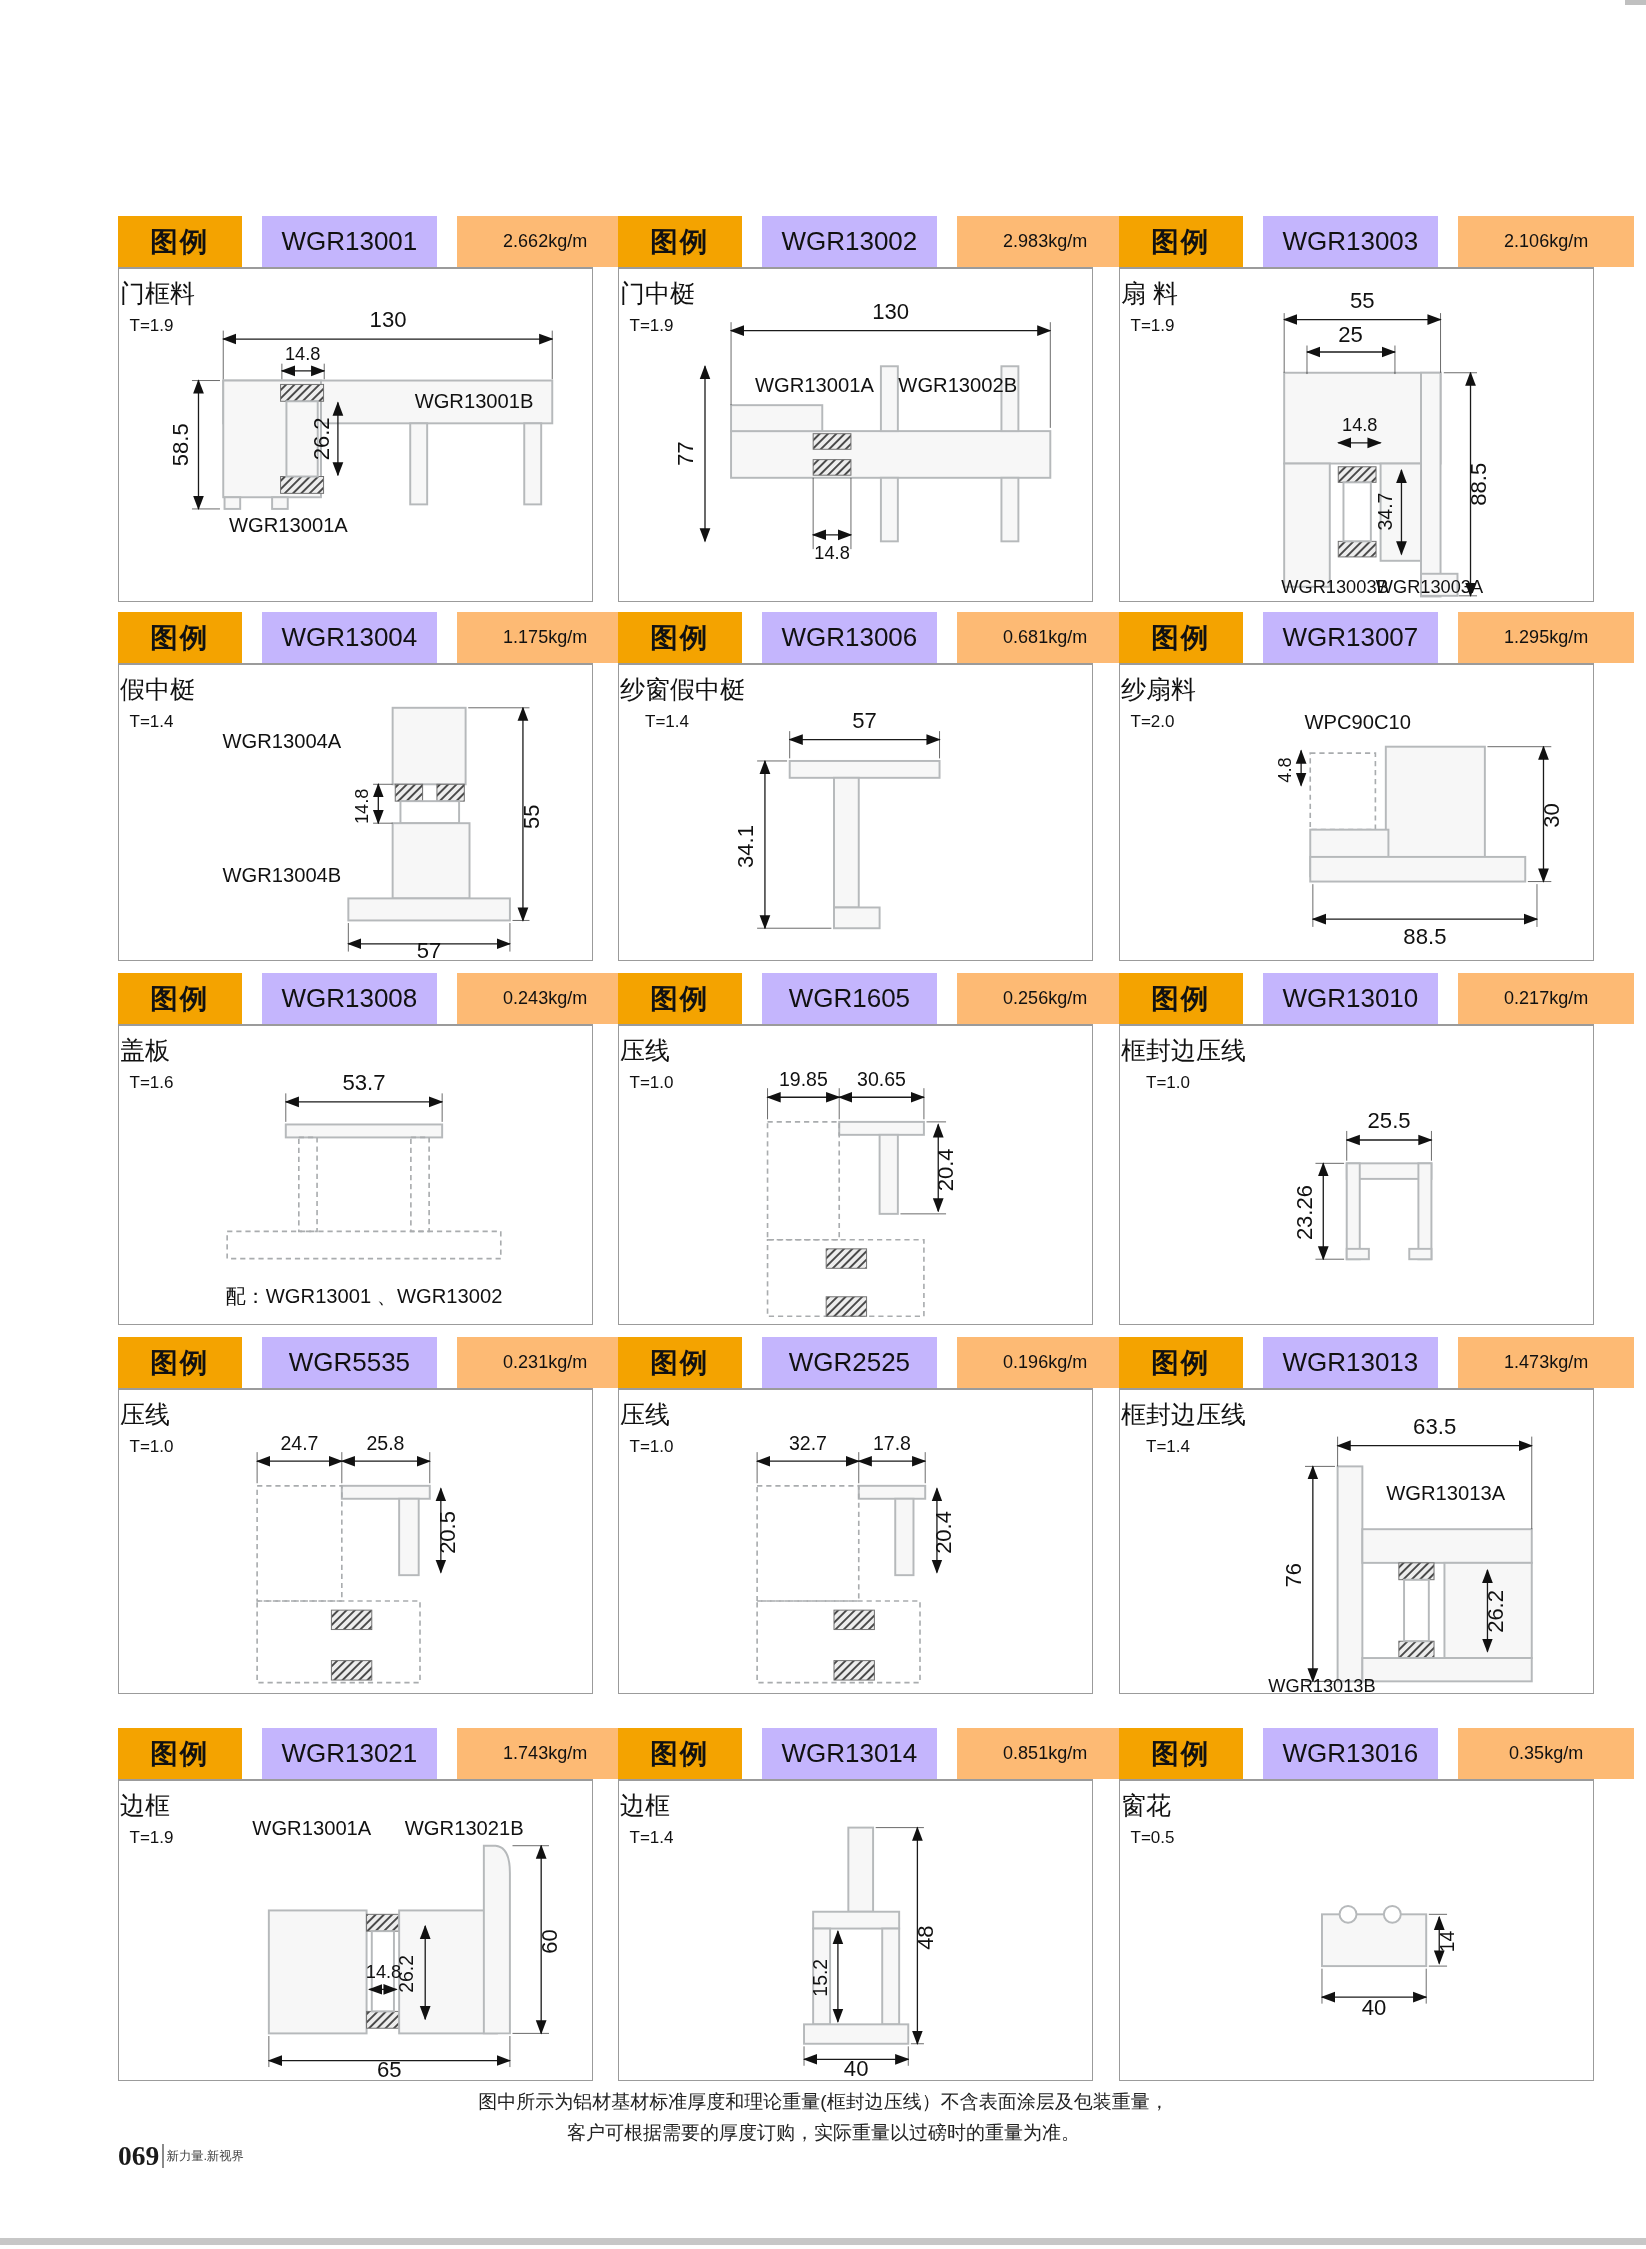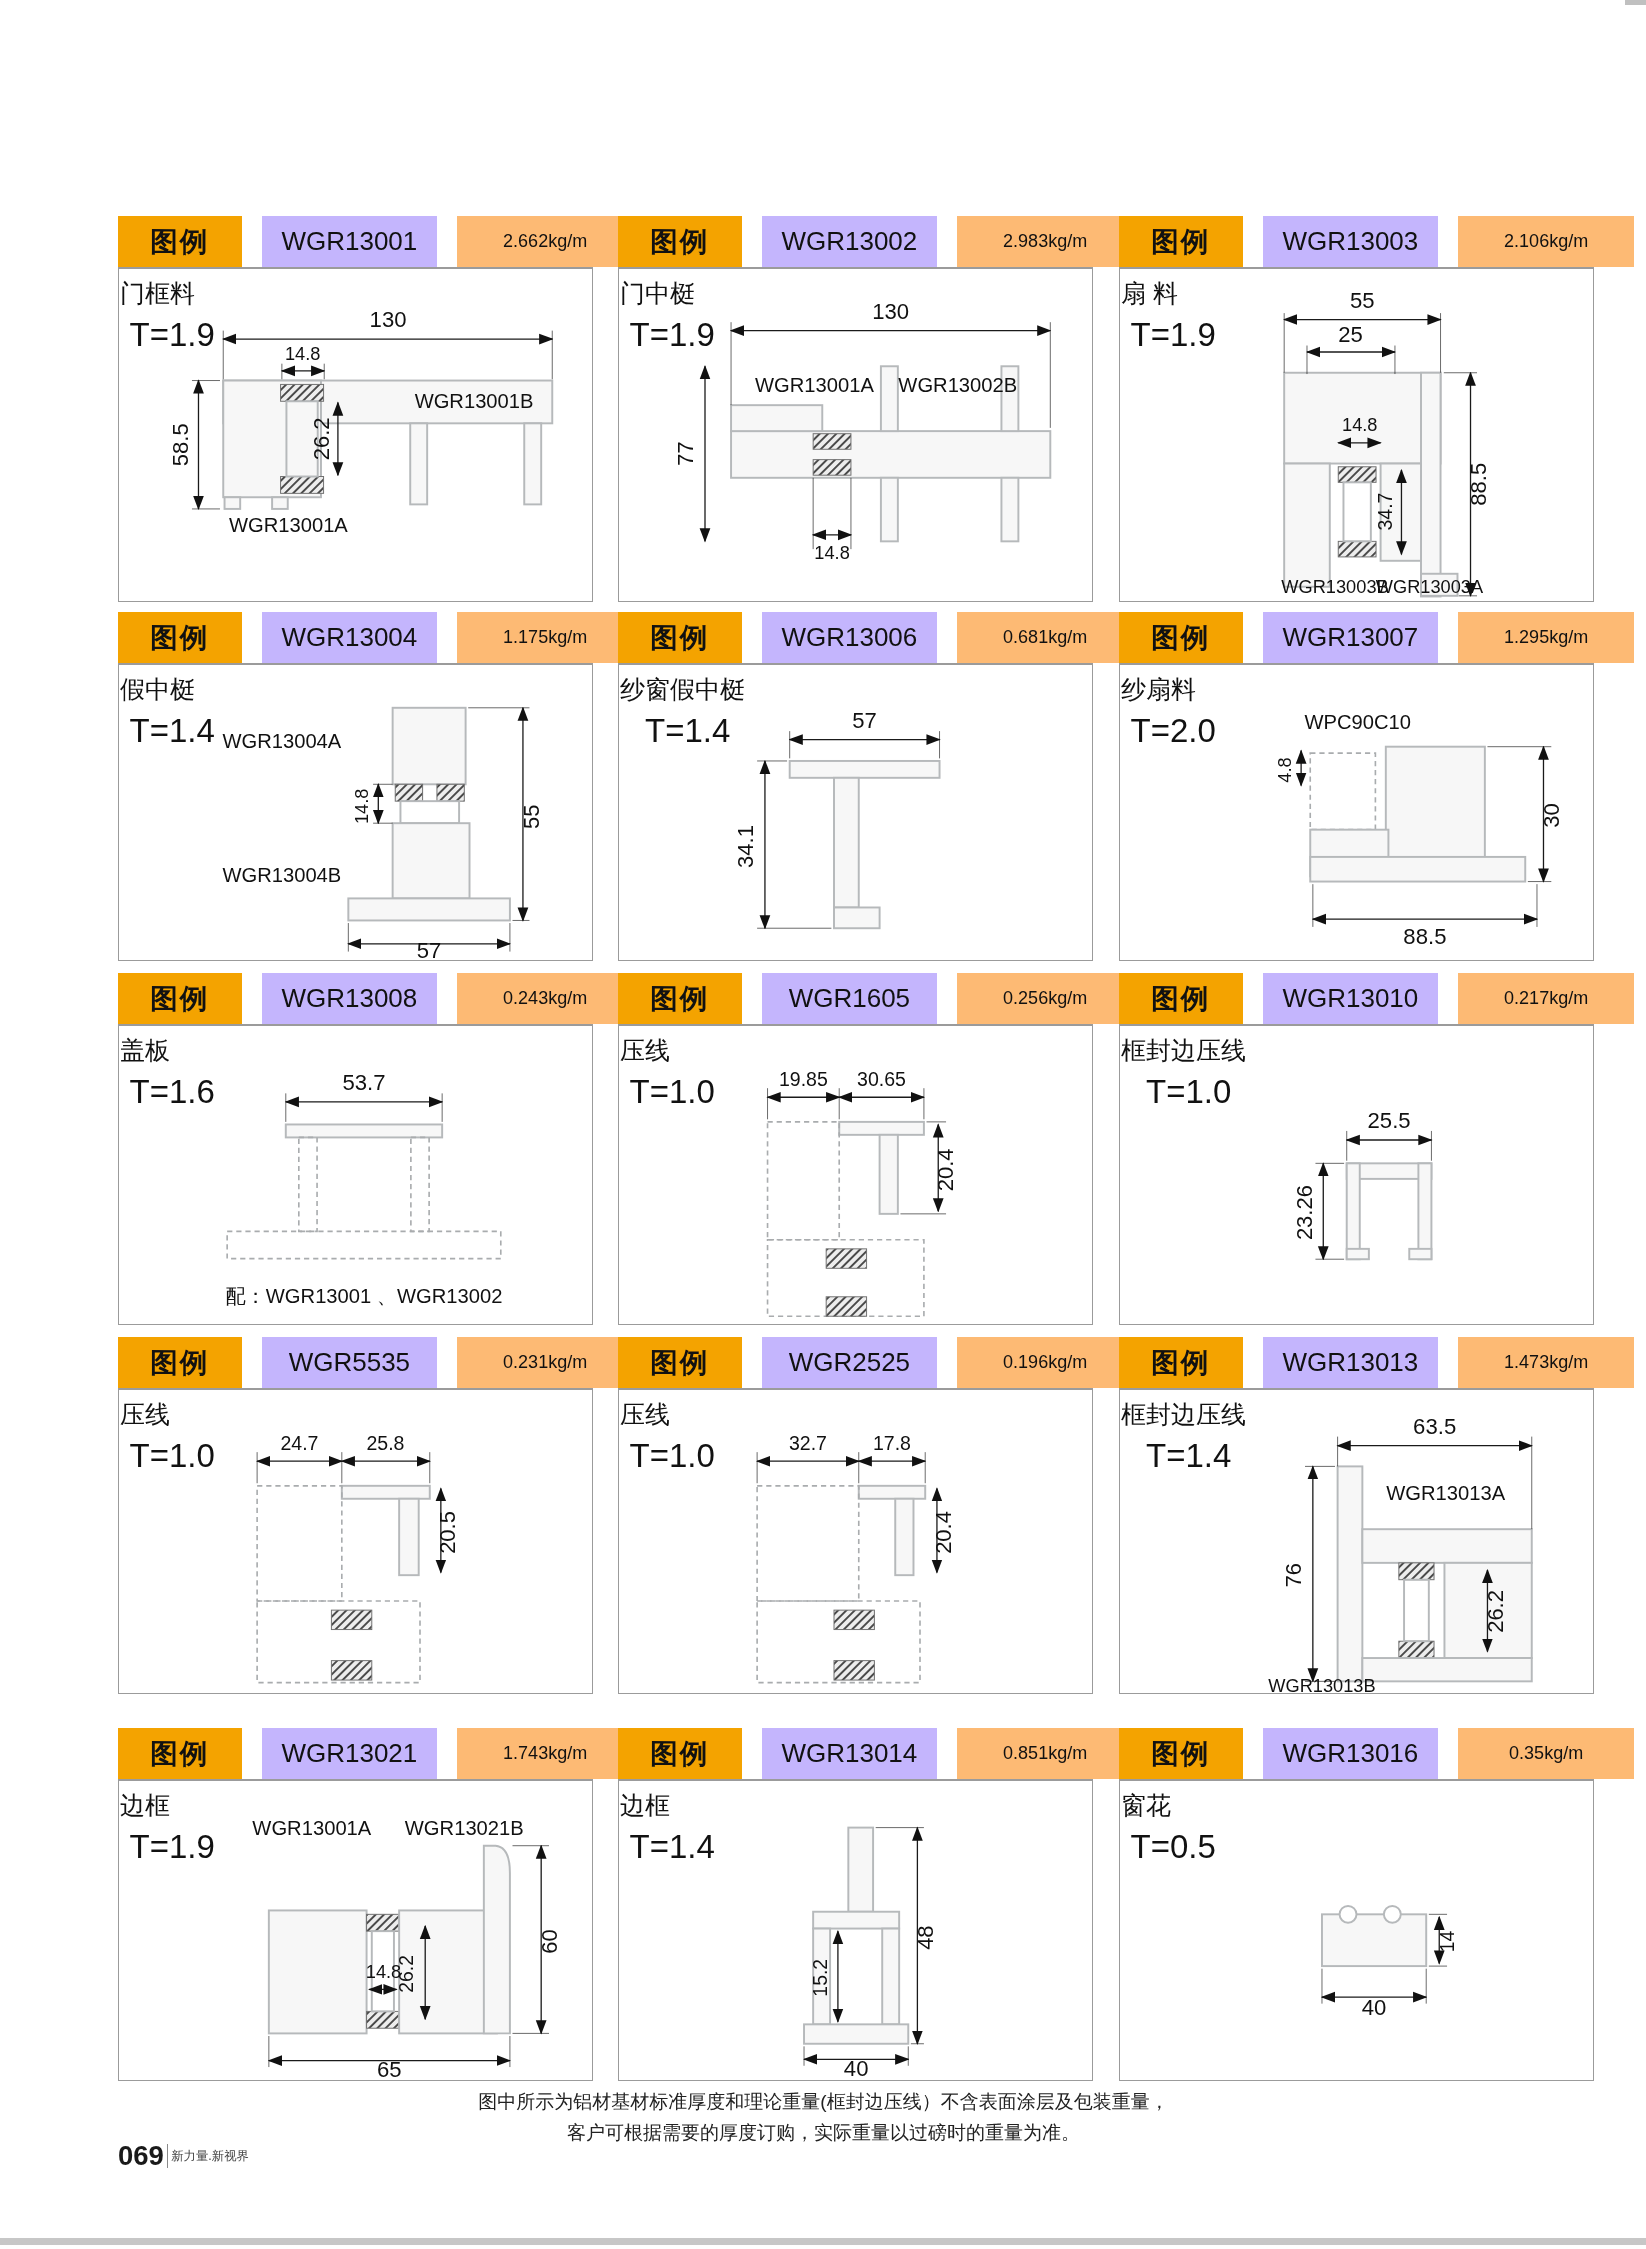--- a/index.html
+++ b/index.html
@@ -6,37 +6,37 @@
   body{width:1647px;height:2250px;position:relative;background:#ffffff;
        font-family:"Liberation Sans","DejaVu Sans",sans-serif;color:#111;}
   .cell{position:absolute;background:#fff;}
   .hdr{display:flex;height:51px;gap:20px;}
   .hdr>div{display:flex;align-items:center;justify-content:center;}
   .hdr .legend{flex:0 0 26%;background:#F4A300;font-size:27.5px;font-weight:bold;color:#111;letter-spacing:2px;}
   .hdr .code{flex:0 0 37%;background:#c4b5fd;font-size:26px;}
   .hdr .weight{flex:0 0 37%;background:#fdba74;font-size:18px;}
   .bodybox{position:absolute;left:0;right:0;top:51px;bottom:0;border:1.3px solid #9b9b9b;border-top-width:2px;background:#fff;}
   .pname{position:absolute;left:1px;top:7.9px;font-size:25px;}
-  .pthick{position:absolute;left:10.5px;top:47px;font-size:33px;text-align:center;}
+  .pthick{position:absolute;left:10.5px;top:47px;font-size:17px;text-align:center;}
   svg.draw{position:absolute;left:0;top:0;width:100%;height:100%;}
   svg text{font-family:"Liberation Sans","DejaVu Sans",sans-serif;fill:#111;}
   .p{stroke:#b6b9bb;stroke-width:3;fill:none;}
   .pf{stroke:#b6b9bb;stroke-width:3;fill:#f7f7f7;}
   .sc{stroke:#b6b9bb;stroke-width:3;fill:#ffffff;}
   .dash{stroke:#a9acae;stroke-width:2.5;fill:none;stroke-dasharray:8 6;}
   .hb{stroke:#6f6f6f;stroke-width:1.5;fill:url(#hatch);}
   .d{stroke:#1a1a1a;stroke-width:2;fill:none;marker-start:url(#arr);marker-end:url(#arr);}
   .x{stroke:#1a1a1a;stroke-width:1;fill:none;}
   .dt{font-size:34px;}
   .dt2{font-size:30px;}
   .dts{font-size:28px;}
   .lb{font-size:31px;}
   .mid{text-anchor:middle;}
   .footer{position:absolute;left:0;width:100%;text-align:center;font-size:19px;color:#222;}
-  .pagenum{position:absolute;left:118px;top:2140px;display:flex;align-items:center;gap:3px;}
+  .pagenum{position:absolute;left:118px;top:2140px;display:flex;align-items:center;gap:3px;font-family:Liberation Serif, serif;}
   .pagenum .num{font-size:27.5px;font-weight:bold;color:#1a1a1a;}
   .pagenum .sep{width:1.3px;height:23.6px;background:#8a8a8a;}
   .pagenum .tag{font-size:12.4px;color:#444;}
   .bottombar{position:absolute;left:0;top:2238px;width:100%;height:6.5px;background:#c7c7c7;}
   .cornermark{position:absolute;right:0;top:0;width:22px;height:5.2px;background:#c0c0c0;}
 </style>
 </head>
 <body>
 
 <svg width="0" height="0" style="position:absolute">

